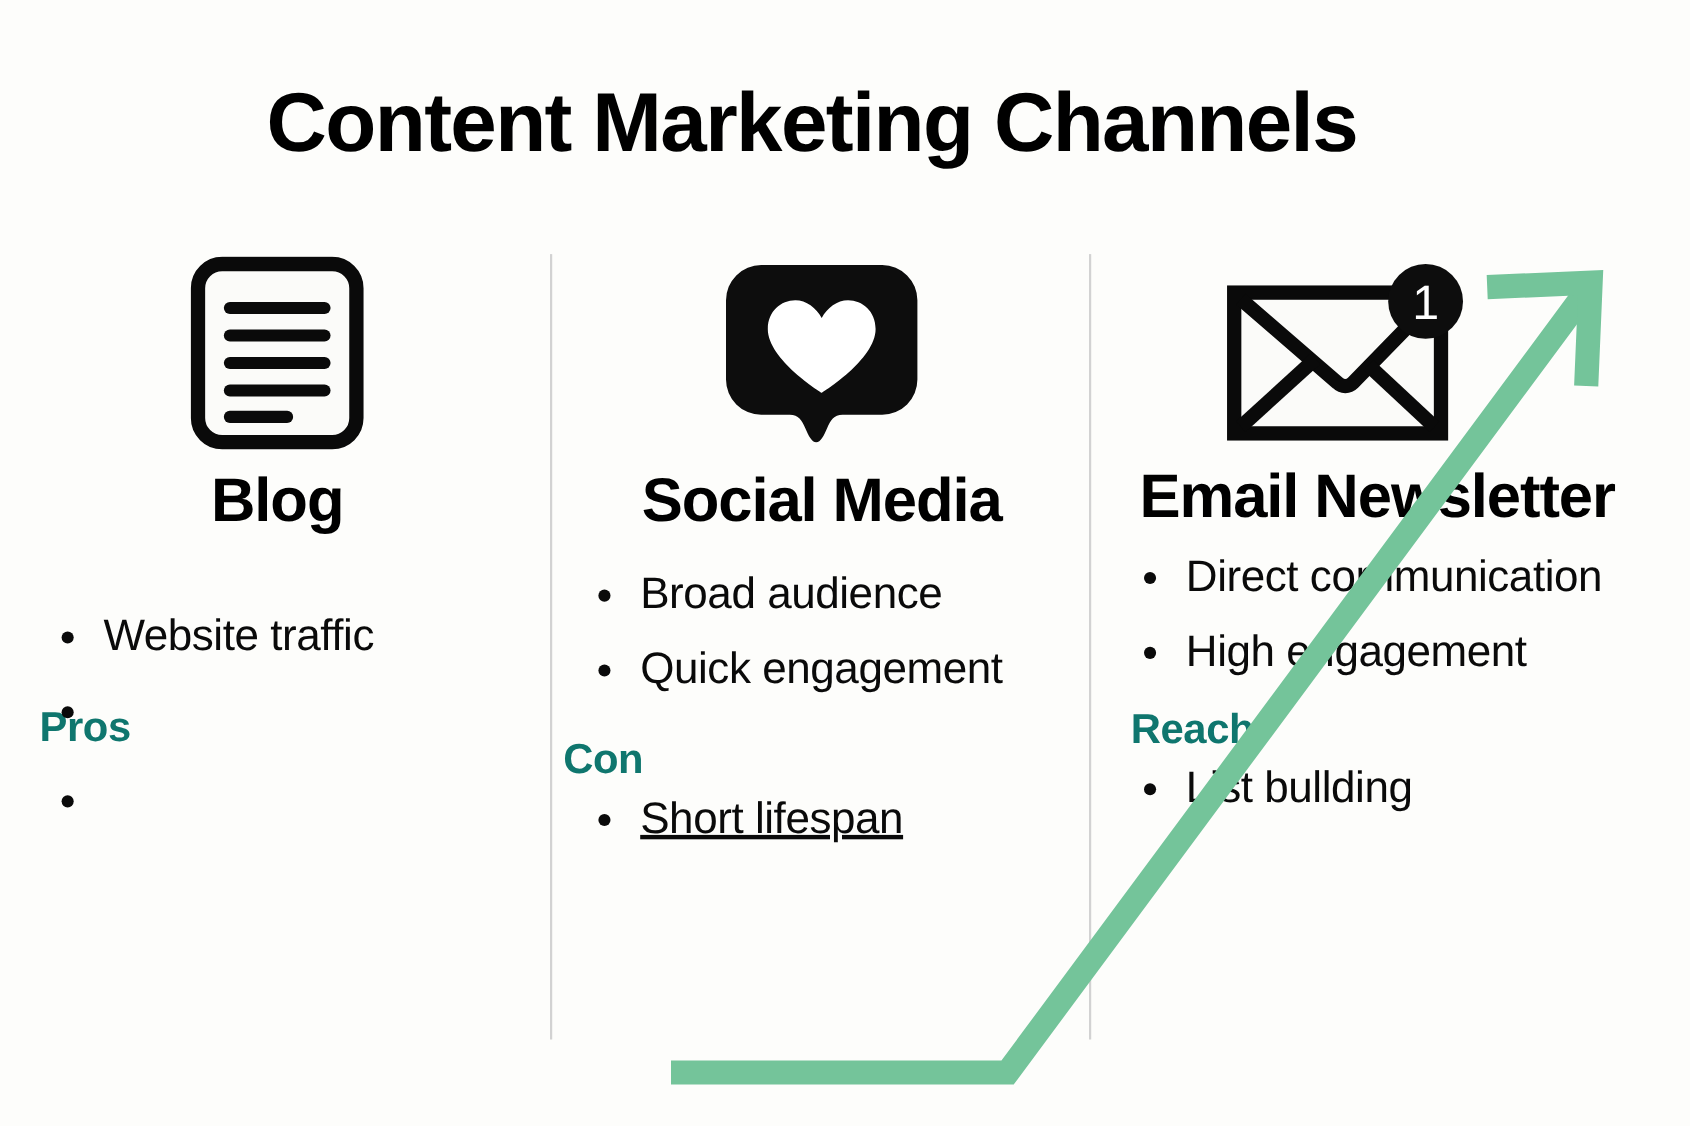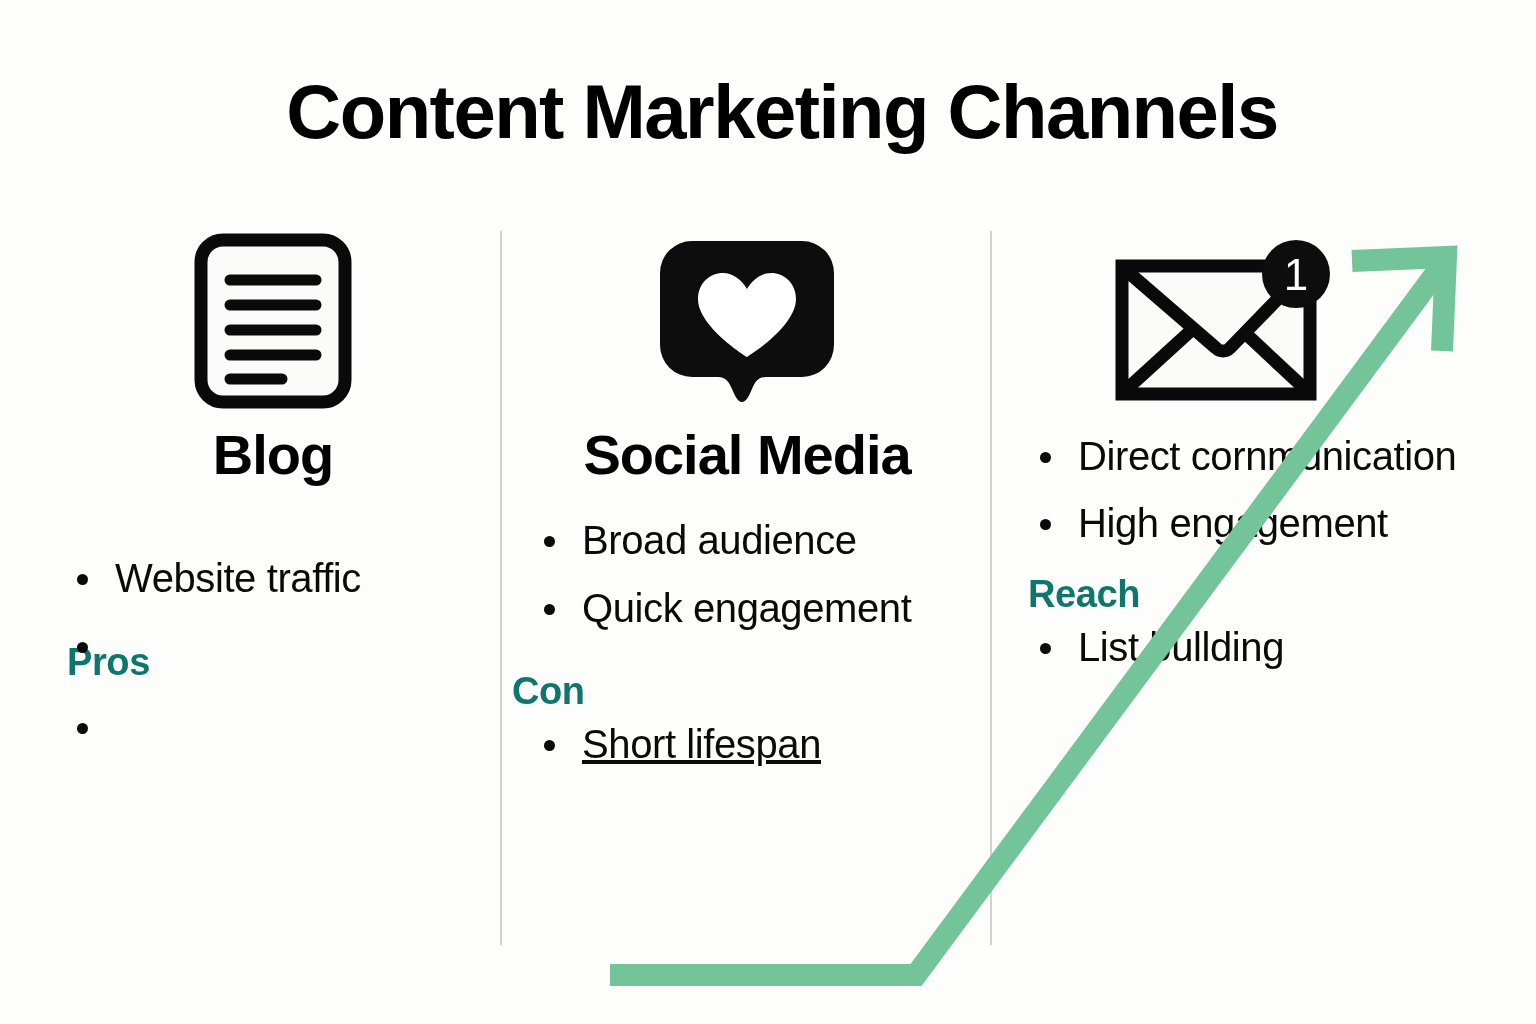--- a/index.html
+++ b/index.html
@@ -25,40 +25,39 @@
     position: absolute;
     left: 0;
     top: 72px;
     width: 1476px;
     text-align: center;
     font-size: 76px;
     font-weight: bold;
     letter-spacing: -1.5px;
     color: #000000;
     line-height: 1.05;
-    padding-left: 44px;
   }
 
   
   .divider {
     position: absolute;
     top: 231px;
     width: 2px;
     height: 714px;
     background: #d2d2d2;
   }
   #divider-1 { left: 500px; }
   #divider-2 { left: 990px; }
 
   
   .column {
     position: absolute;
     top: 228px;
   }
-  #column-blog        { left: 43px;   width: 460px; }
+  #column-blog        { left: 22px;   width: 460px; }
   #column-social      { left: 512px;  width: 470px; }
   #column-email       { left: 1002px; width: 500px; }
 
   .icon-wrap {
     height: 185px;
     display: flex;
     align-items: center;
     justify-content: center;
     position: relative;
   }
@@ -104,21 +103,21 @@
     color: #0f766e;
     letter-spacing: -0.4px;
     margin: 30px 0 8px 0;
   }
 
   #column-blog .list-primary   { margin-top: 70px; }
   #column-social .list-primary { margin-top: 32px; }
   #column-email .list-primary  { margin-top: 20px; }
 
   #column-blog .list-primary li  { margin-left: 22px; }
-  #column-blog .section-label    { margin-left: 24px; margin-top: 38px; }
+  #column-blog .section-label    { margin-left: 14px; margin-top: 38px; }
   #column-blog .list-secondary li{ margin-left: 22px; }
 
   #column-social .list-primary li  { margin-left: 20px; }
   #column-social .section-label    { margin-top: 38px; }
   #column-social .list-secondary li{ margin-left: 20px; text-decoration: underline; }
 
   #column-email .list-primary li  { margin-left: 26px; width: 420px; }
   #column-email .section-label    { margin-left: 26px; margin-top: 26px; }
   #column-email .list-secondary li{ margin-left: 26px; }
 
@@ -227,20 +226,21 @@
       <svg class="mail-icon" viewBox="0 0 222 162">
         <rect x="8" y="26" width="188" height="128" fill="#fbfbf9" stroke="#0a0a0a" stroke-width="13"></rect>
         <path d="M14 32 L102 108 C106 112 112 112 116 108 L190 32" fill="none" stroke="#0a0a0a" stroke-width="13" stroke-linejoin="round"></path>
         <path d="M14 148 L82 86" fill="none" stroke="#0a0a0a" stroke-width="13"></path>
         <path d="M190 148 L130 92" fill="none" stroke="#0a0a0a" stroke-width="13"></path>
         <circle cx="182" cy="34" r="34" fill="#0d0d0d"></circle>
         <text x="182" y="50" text-anchor="middle" font-family="Liberation Sans, sans-serif" font-size="44" fill="#ffffff">1</text>
       </svg>
     </div>
 
+    <div class="channel-heading">Email Newsletter</div>
 
     <ul class="bullets list-primary">
       <li>
         <span class="dot"></span>
         <span>Direct cornmunication</span>
       </li>
       <li>
         <span class="dot"></span>
         <span>High engagement</span>
       </li>

